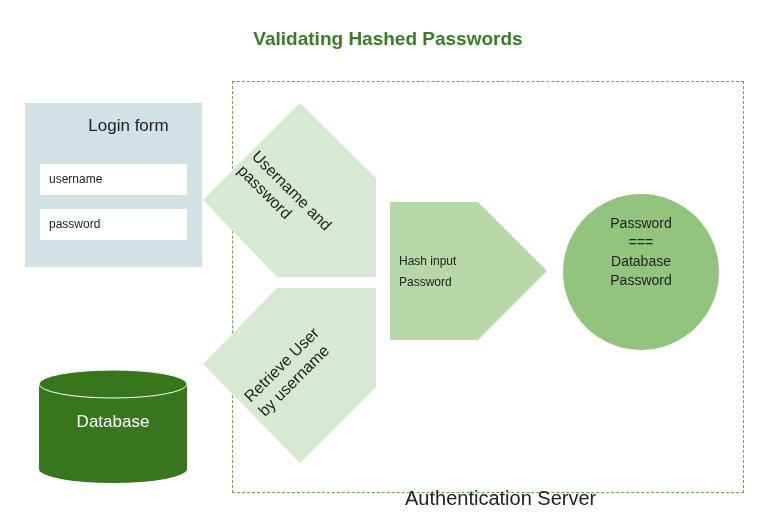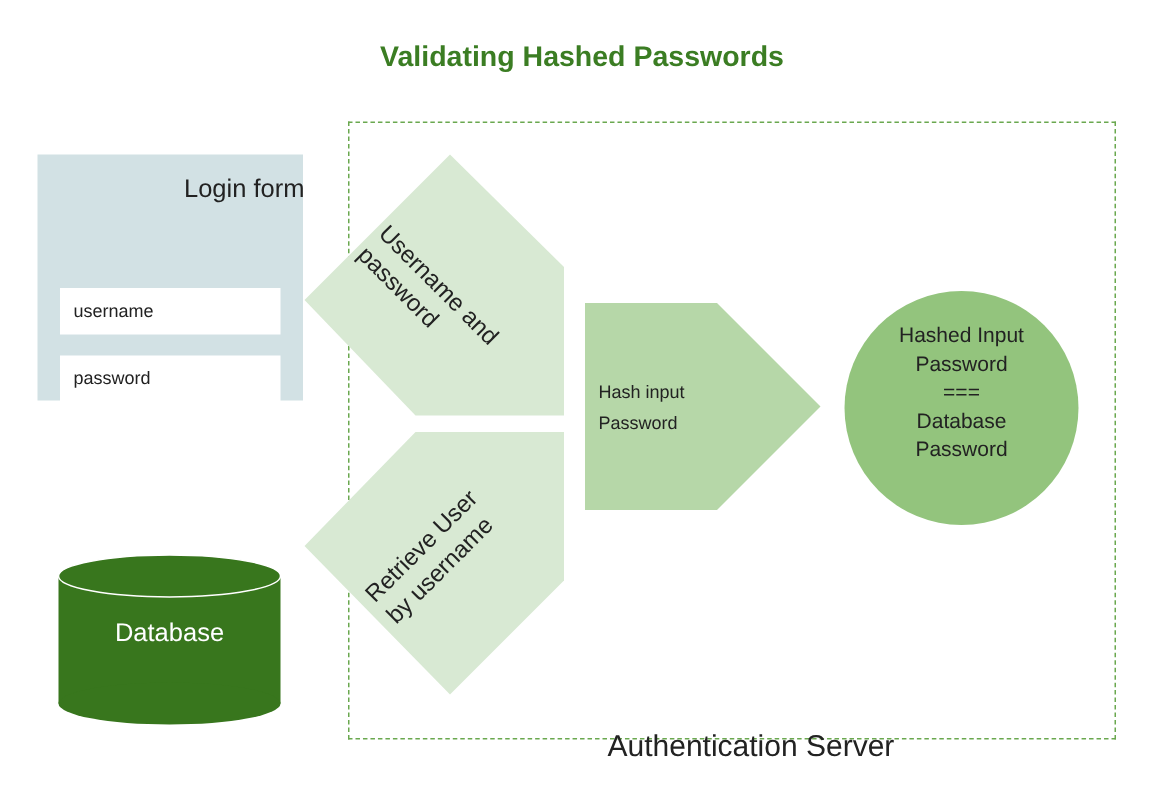--- a/index.html
+++ b/index.html
@@ -5,24 +5,24 @@
     html, body { margin: 0; padding: 0; background: #ffffff; }
     body { width: 776px; height: 531px; position: relative; overflow: hidden;
            font-family: "Liberation Sans", "DejaVu Sans", sans-serif; }
     .title { position: absolute; left: 0; width: 776px; top: 28px; text-align: center;
              font-size: 19px; font-weight: bold; color: #3b7d23; }
     .server-box { position: absolute; left: 232px; top: 81px; width: 512px; height: 412px;
                   border: 1px dashed #6aa84f; box-sizing: border-box; }
     .server-label { position: absolute; left: 405px; top: 487px; font-size: 20px; color: #222; }
     .login-form { position: absolute; left: 25px; top: 103px; width: 177px; height: 164px;
                   background: #d2e1e4; }
-    .login-title { position: absolute; left: 1px; width: 100%; top: 13px; text-align: right;
+    .login-title { position: absolute; left: 15px; width: 100%; top: 13px; text-align: center;
                    font-size: 17px; color: #222; }
     .field { position: absolute; left: 15px; width: 147px; height: 31px; background: #ffffff;
-             font-size: 12px; color: #222; line-height: 31px; padding-left: 9px; box-sizing: border-box; margin-top: 28px; }
+             font-size: 12px; color: #222; line-height: 31px; padding-left: 9px; box-sizing: border-box; }
     .field.username { top: 61px; }
     .field.password { top: 106px; }
     svg.diagram { position: absolute; left: 0; top: 0; }
     .db-label { position: absolute; left: 39px; width: 148px; top: 412px; text-align: center;
                 font-size: 17px; color: #ffffff; }
     .rot-text { position: absolute; font-size: 16px; color: #222; line-height: 20px; white-space: nowrap; }
     .rot1 { left: 232px; top: 178px; transform: rotate(45deg); transform-origin: center; }
     .rot2 { left: 240px; top: 352px; transform: rotate(-45deg); transform-origin: center; }
     .hash-text { position: absolute; left: 399px; top: 251px; font-size: 12px; color: #222; line-height: 21px; }
     .circle-text { position: absolute; left: 563px; width: 156px; top: 214px; text-align: center;
@@ -64,20 +64,19 @@
   <div>Retrieve User</div>
   <div>by username</div>
 </div>
 
 <div class="hash-text">
   <div>Hash input</div>
   <div>Password</div>
 </div>
 
 <div class="circle-text">
-  <div>Hashed Input</div>
   <div>Password</div>
   <div>===</div>
   <div>Database</div>
   <div>Password</div>
 </div>
 
 <div class="server-label">Authentication Server</div>
 
 </body></html>

